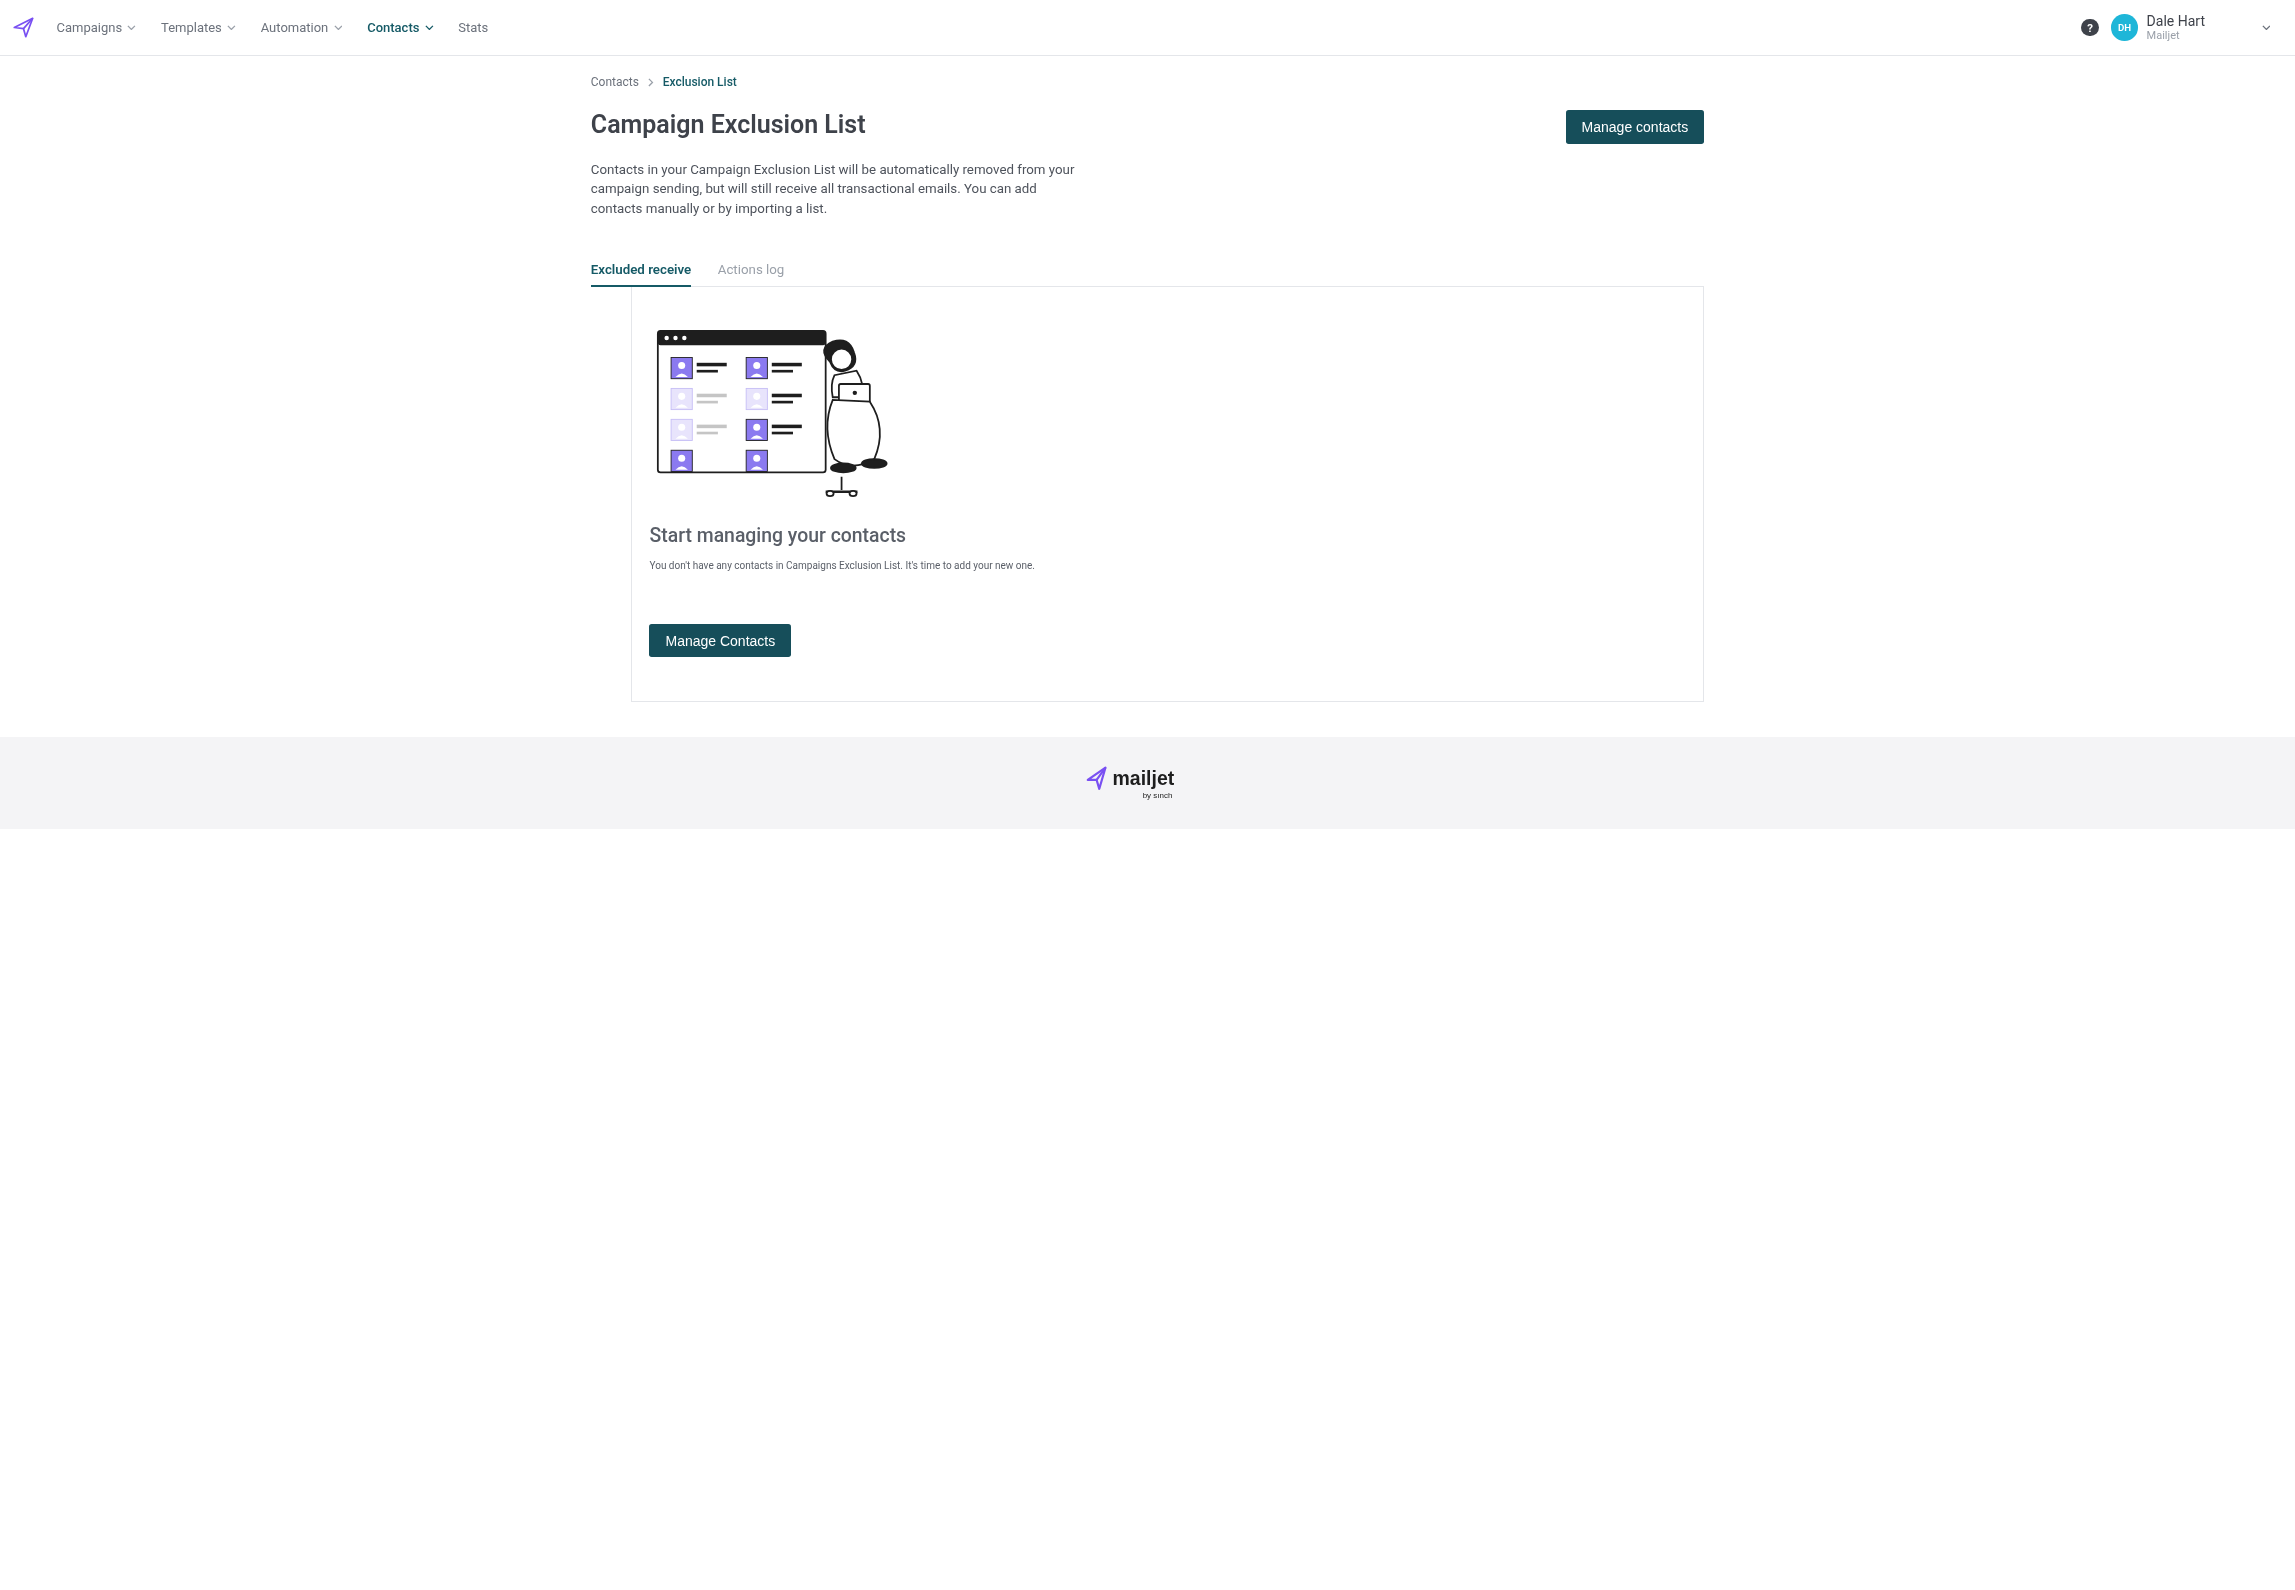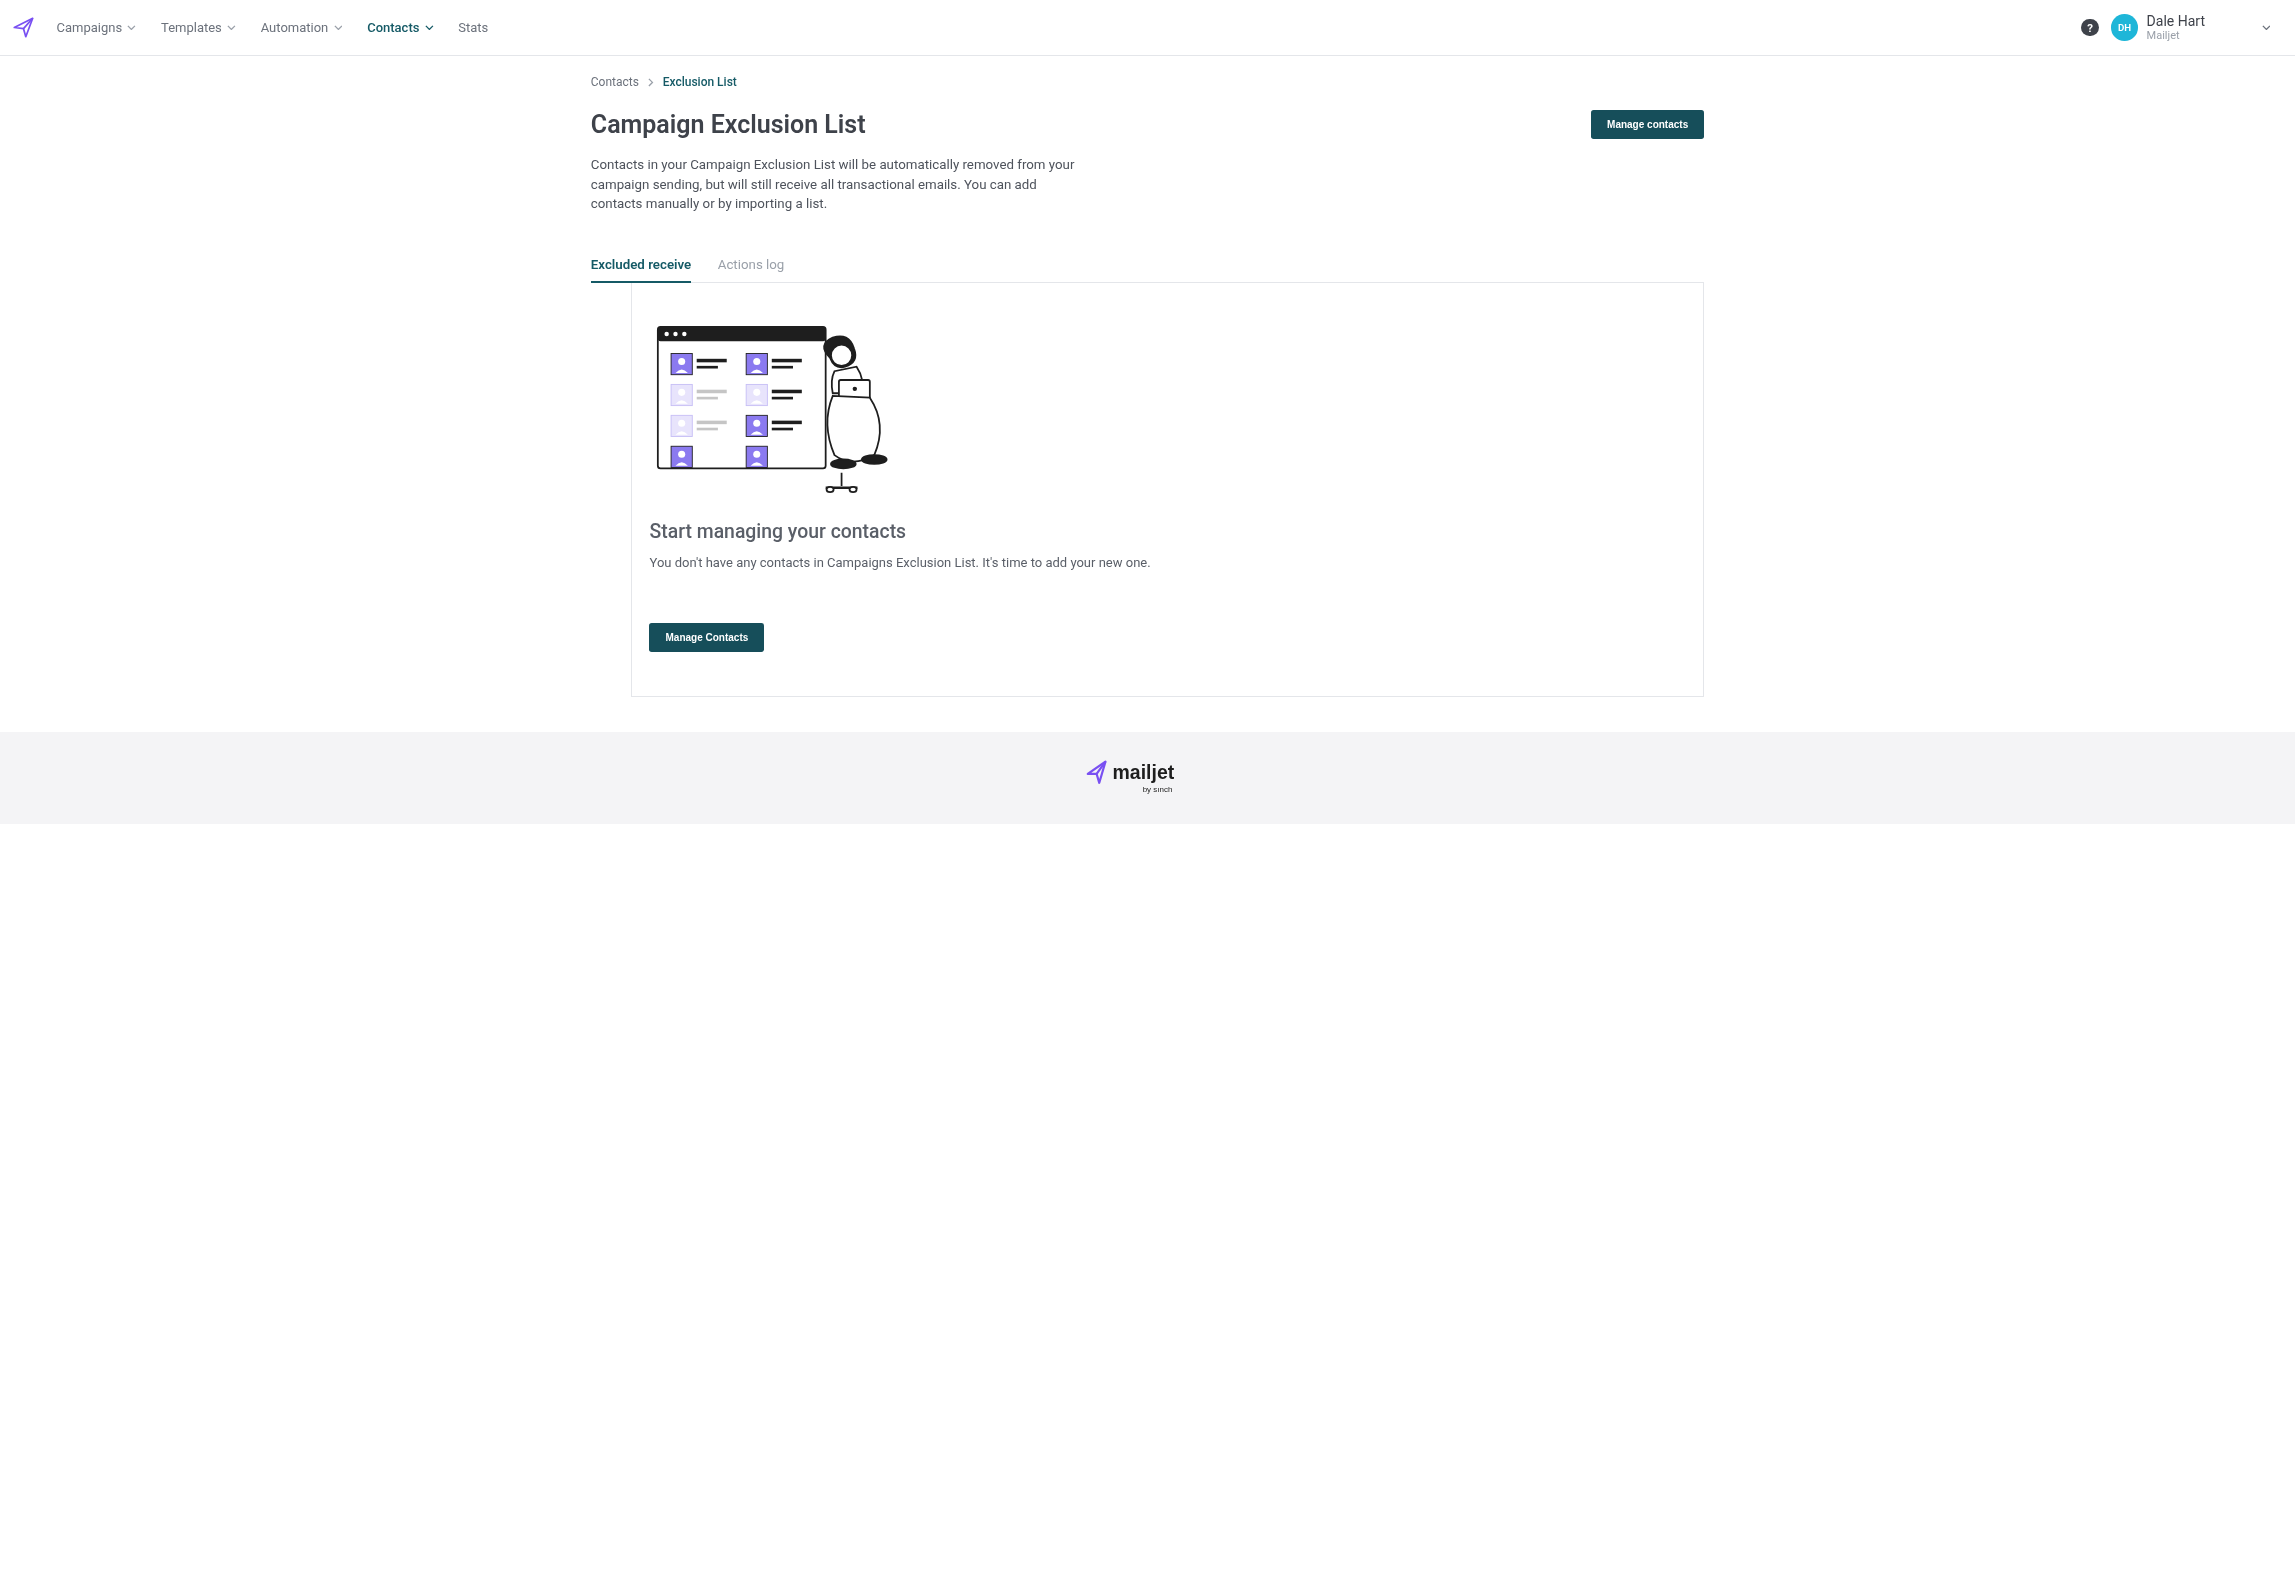--- a/index.html
+++ b/index.html
@@ -51,31 +51,31 @@
 
   
   .page { padding: 19.4px 8.8px 0 8.8px; max-width:1131px; margin:0 auto;}
   .breadcrumb { display:flex;align-items:center;gap:8.8px;font-size:12px;color:#6c727c;margin-bottom:21px;}
   .breadcrumb .crumb-link { color:#6c727c; cursor:pointer;}
   .breadcrumb .crumb-current { color:#155a66; font-weight:500;}
   .page-head { display:flex;align-items:flex-start;justify-content:space-between;margin-bottom:16px;}
   .page-title { font-size:25px;font-weight:600;color:#3e424a;}
   .btn-primary {
     background:#164e5a;color:#fff;border:none;border-radius:2.7px;
-    padding:8.8px 16px;font-size:10px;font-weight:700;cursor:pointer;
+    padding:8.8px 16px;font-size:14px;font-weight:400;cursor:pointer;
   }
   .page-desc { color:#4e535c;font-size:13.3px;line-height:1.45;max-width:495px;margin-bottom:35px;}
   
   .tabs { display:flex;gap:26.5px;border-bottom:0.9px solid #e4e6ea;}
   .tab { padding:8.8px 0;font-size:13.3px;color:#9aa0a9;cursor:pointer;border-bottom:2.7px solid transparent;margin-bottom:-0.9px;}
   .tab.active { color:#155a66;font-weight:600;border-bottom-color:#155a66;}
   
   .panel { border:0.9px solid #e4e6ea;border-top:none;padding:35px 17.7px 44px;display:flex;flex-direction:column;align-items:flex-start;margin-left:40px;}
   .empty-title { font-size:19.4px;color:#5a5f68;font-weight:500;margin-top:25px;margin-bottom:12.4px;}
-  .empty-sub { font-size:13px;color:#5a5f68;margin-bottom:53px;text-align:center;}
+  .empty-sub { font-size:10px;color:#5a5f68;margin-bottom:53px;text-align:center;}
   .illus { width:265px;height:177px;}
   
   .footer { background:#f4f4f6;margin-top:35px;padding:26.5px 0;display:flex;justify-content:center;}
 </style>
 </head>
 <body>
 
 <div class="topnav">
   <div class="logo-wrap">
     <svg width="23" height="23" viewBox="0 0 40 40">

